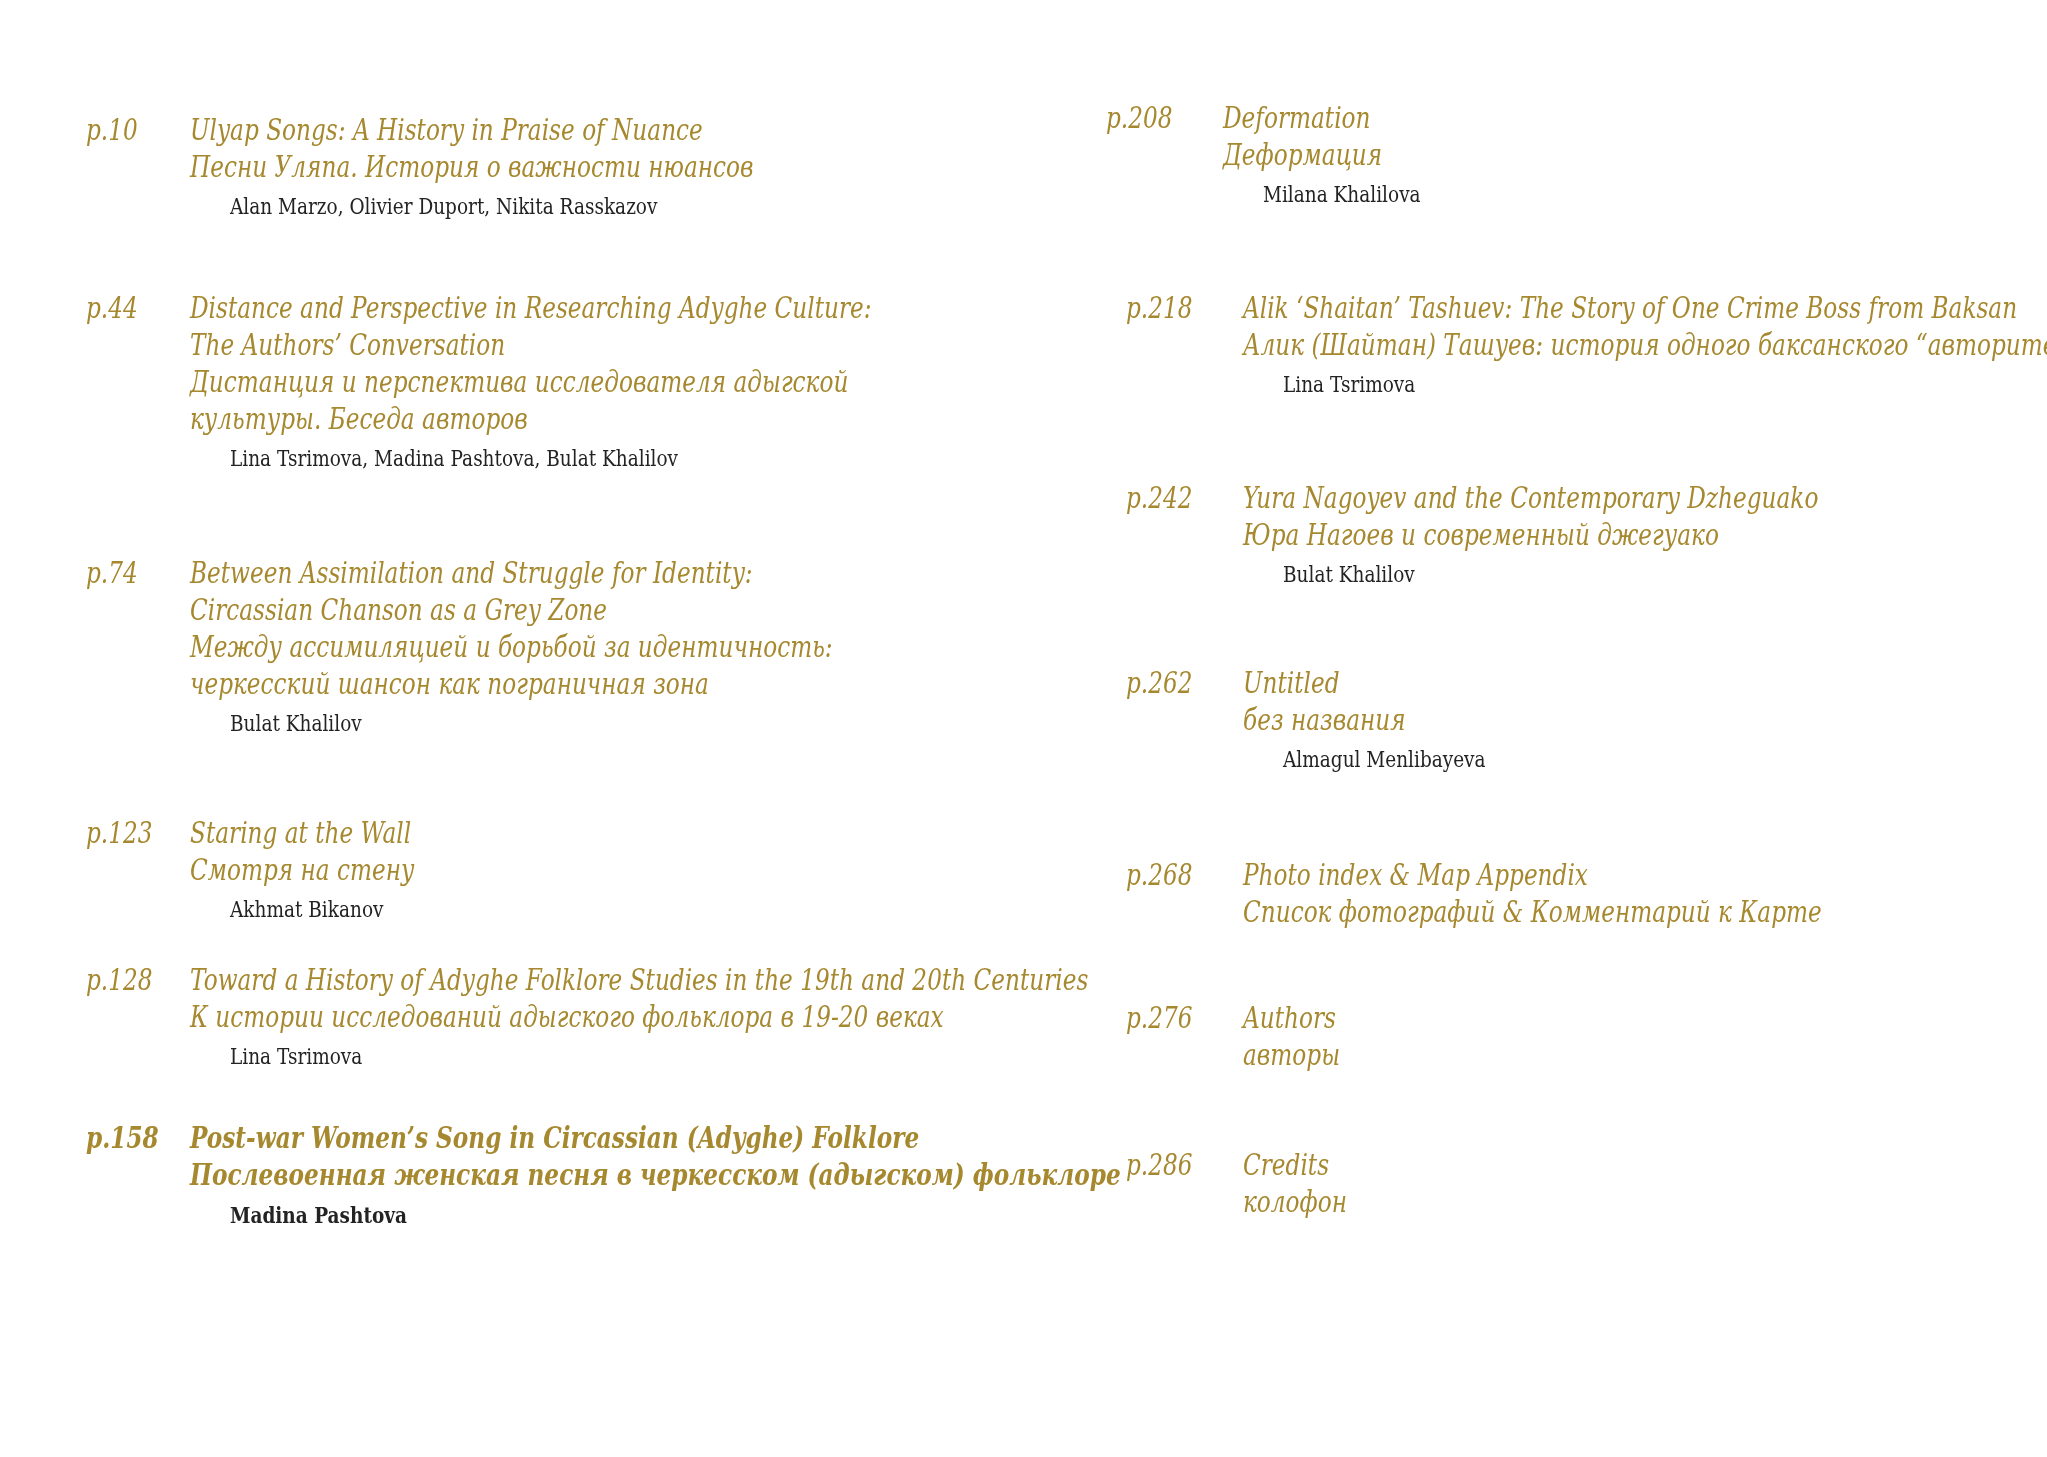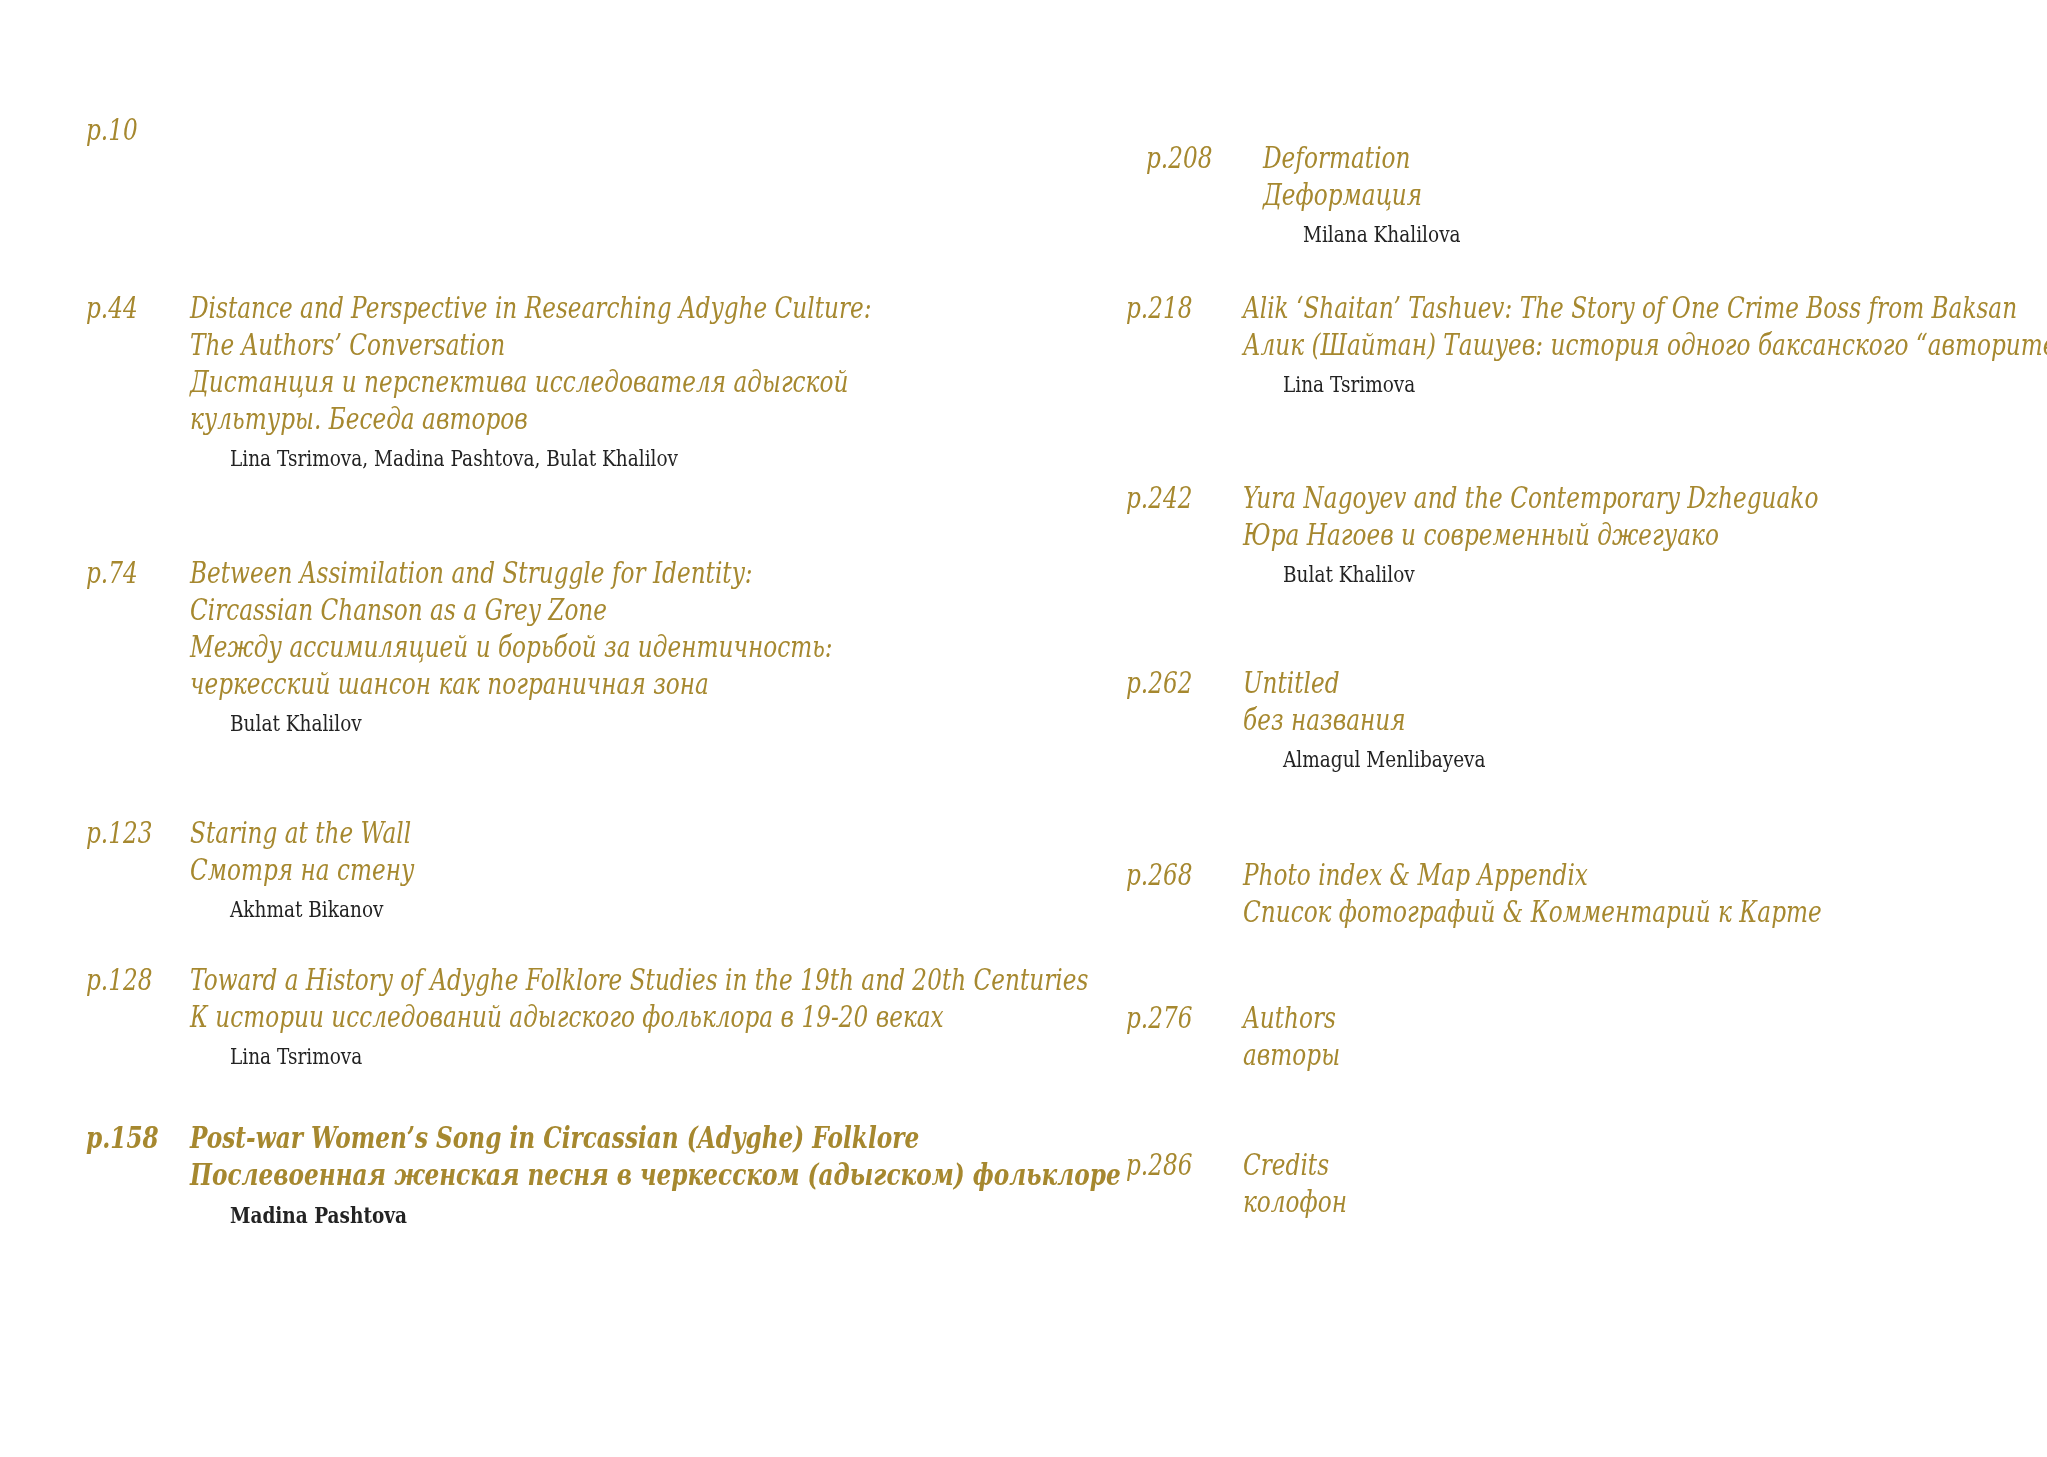--- a/index.html
+++ b/index.html
@@ -44,20 +44,25 @@
     transform-origin: 0 50%;
   }
 </style>
 </head>
 <body>
 
 <div class="page">
 
   <div class="entry col-left" style="left:86px; top:100px;margin-top:12px;">
     <div class="pagenum gold squeeze">p.10</div>
+    <div class="content">
+      <div class="gold squeeze">Ulyap Songs: A History in Praise of Nuance</div>
+      <div class="gold squeeze">Песни Уляпа. История о важности нюансов</div>
+      <div class="authors">Alan Marzo, Olivier Duport, Nikita Rasskazov</div>
+    </div>
   </div>
 
   <div class="entry col-left" style="left:86px; top:290px;">
     <div class="pagenum gold squeeze">p.44</div>
     <div class="content">
       <div class="gold squeeze">Distance and Perspective in Researching Adyghe Culture:</div>
       <div class="gold squeeze">The Authors’ Conversation</div>
       <div class="gold squeeze">Дистанция и перспектива исследователя адыгской</div>
       <div class="gold squeeze">культуры. Беседа авторов</div>
       <div class="authors">Lina Tsrimova, Madina Pashtova, Bulat Khalilov</div>
@@ -95,21 +100,21 @@
 
   <div class="entry col-left" style="left:86px; top:1120px;font-weight:bold;">
     <div class="pagenum gold squeeze">p.158</div>
     <div class="content">
       <div class="gold squeeze">Post-war Women’s Song in Circassian (Adyghe) Folklore</div>
       <div class="gold squeeze">Послевоенная женская песня в черкесском (адыгском) фольклоре</div>
       <div class="authors">Madina Pashtova</div>
     </div>
   </div>
 
-  <div class="entry col-right" style="left:1146px; top:100px;margin-top:40px;">
+  <div class="entry col-right" style="left:1106px; top:100px;">
     <div class="pagenum gold squeeze">p.208</div>
     <div class="content">
       <div class="gold squeeze">Deformation</div>
       <div class="gold squeeze">Деформация</div>
       <div class="authors">Milana Khalilova</div>
     </div>
   </div>
 
   <div class="entry col-right" style="left:1126px; top:290px;">
     <div class="pagenum gold squeeze">p.218</div>

